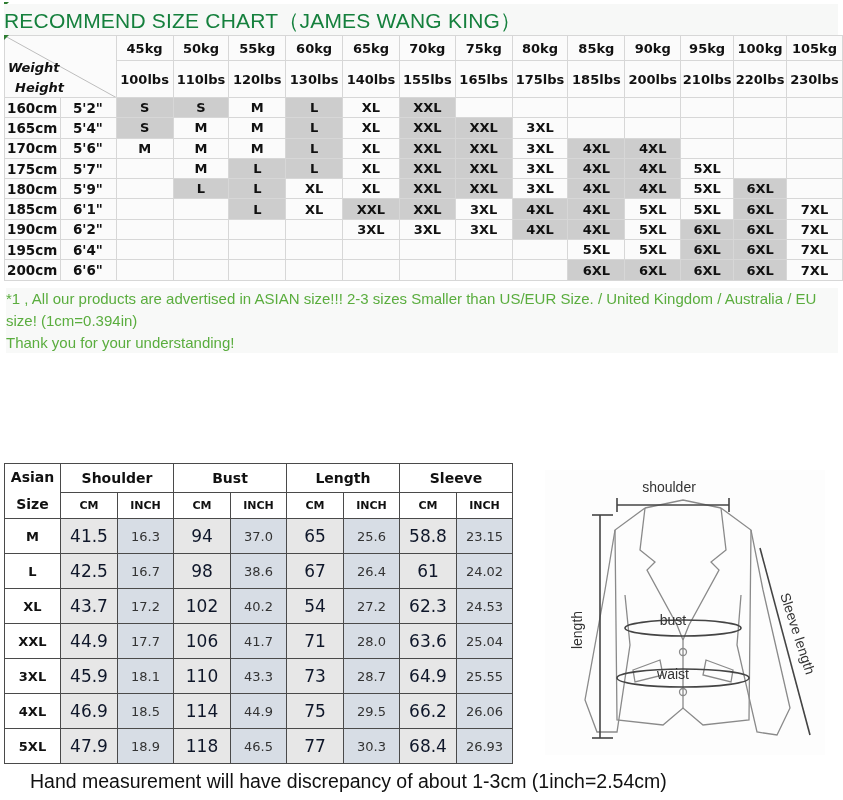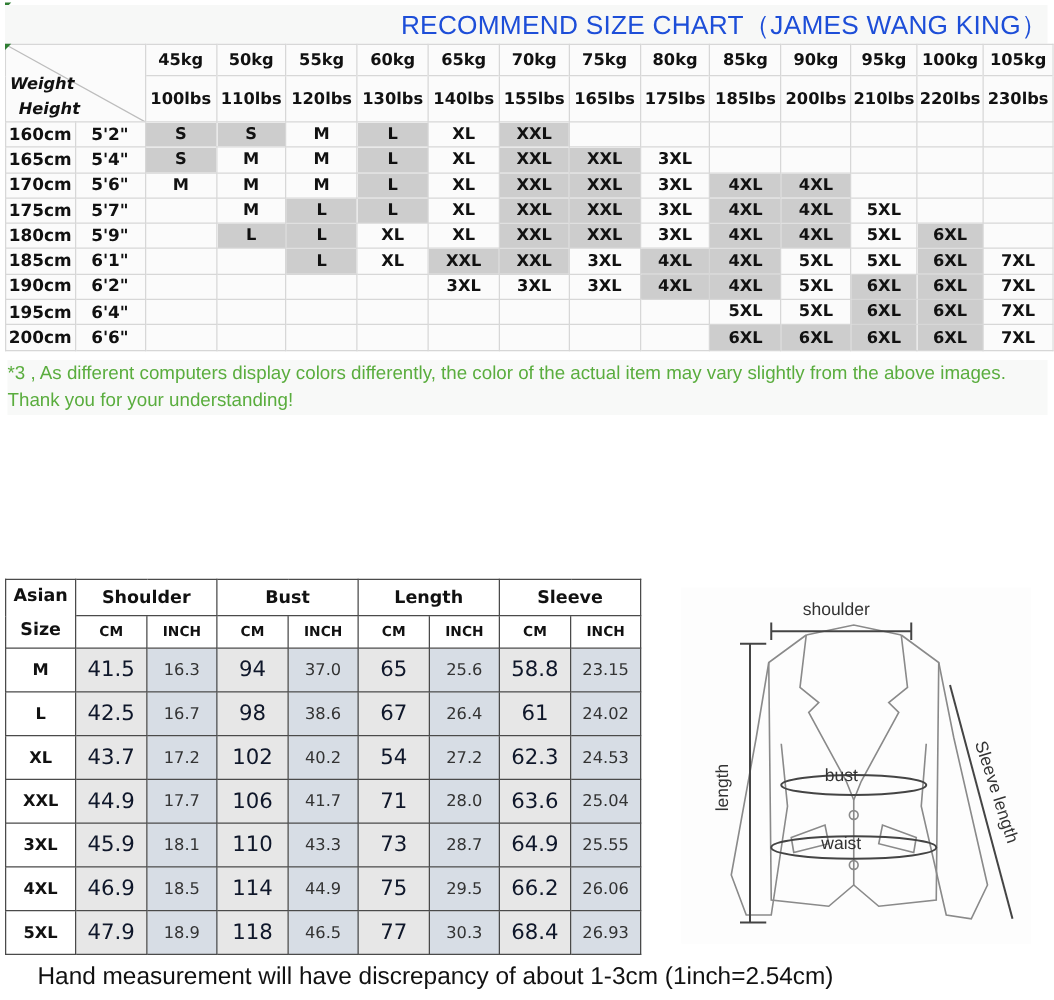--- a/index.html
+++ b/index.html
@@ -1,23 +1,23 @@
 <!DOCTYPE html>
 <html><head>
 <meta charset="utf-8">
 <style>
   * { box-sizing: border-box; margin: 0; padding: 0; }
   html, body { width: 843px; height: 800px; background: #ffffff; overflow: hidden; }
   body { position: relative; font-family: "DejaVu Sans", sans-serif; color: #111; }
 
   .title-bar {
     position: absolute; left: 4px; top: 4px; width: 834px; height: 31px;
-    background: #f7f8f7; text-align: right;
+    background: #f7f8f7; text-align: left;
     font-family: "Liberation Sans", sans-serif; font-size: 21px; letter-spacing: 0.2px;
-    line-height: 33px; color: #1d4ed8;
+    line-height: 33px; color: #15803d;
   }
   .corner-mark { position: absolute; width: 0; height: 0; border-top: 5px solid #2e7d32; border-right: 5px solid transparent; }
 
   
   table.rec {
     position: absolute; left: 4px; top: 35px; border-collapse: collapse;
     table-layout: fixed; background: #fbfbfb;
   }
   table.rec td {
     border: 1px solid #d7d7d7; text-align: center; vertical-align: middle;
@@ -280,21 +280,21 @@
         <td class="g">6XL</td>
         <td class="g">6XL</td>
         <td class="g">6XL</td>
         <td class="g">6XL</td>
         <td class="w">7XL</td>
       </tr>
     </tbody>
 </table>
 
 <div class="notes">
-  <p>*3 , As different computers display colors differently, the color of the actual item may vary slightly from the above images.</p>
+  <p>*1 , All our products are advertised in ASIAN size!!! 2-3 sizes Smaller than US/EUR Size. / United Kingdom / Australia / EU size! (1cm=0.394in)</p>
   <p>Thank you for your understanding!</p>
 </div>
 
 <table class="meas">
   <colgroup>
     <col style="width:56px">
     <col style="width:57px">
       <col style="width:56px">
       <col style="width:57px">
       <col style="width:56px">

